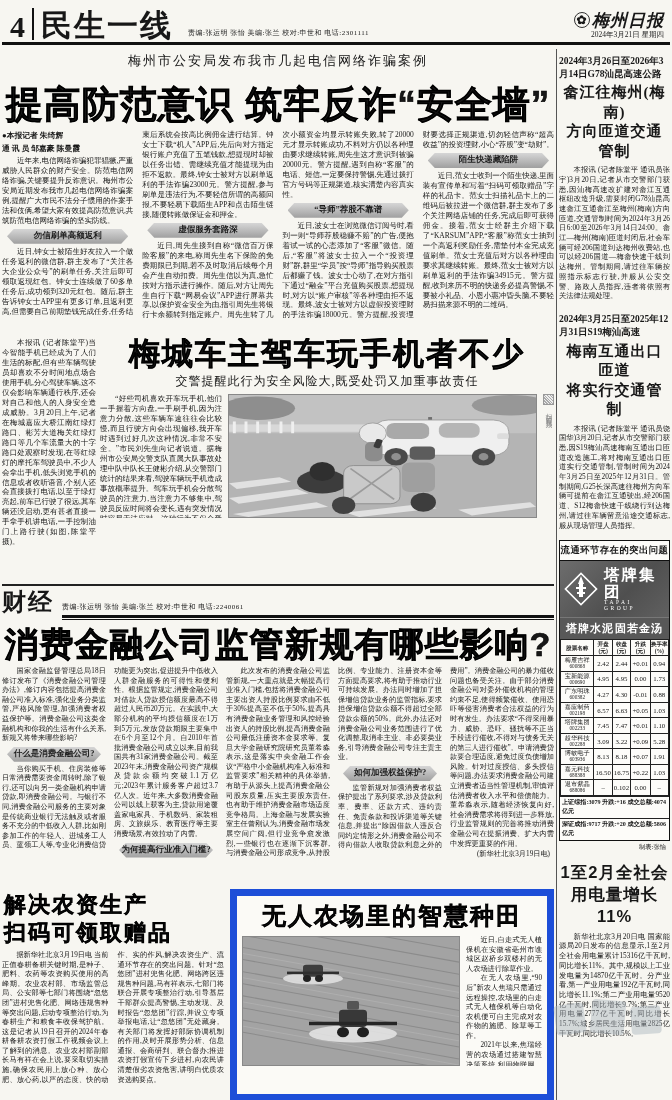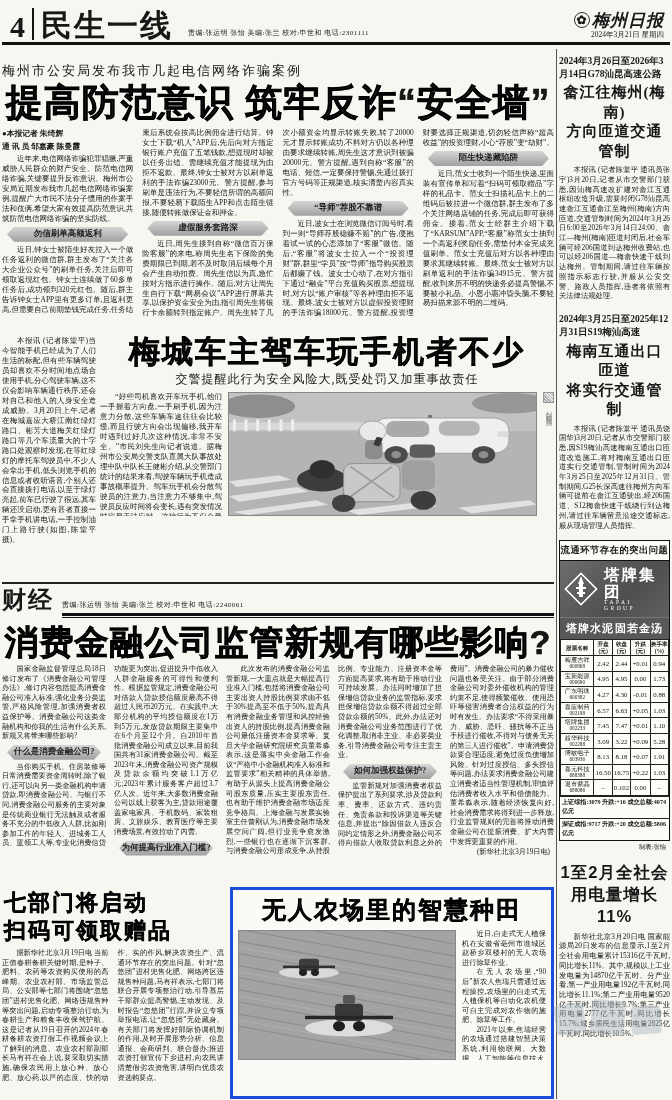--- a/index.html
+++ b/index.html
@@ -22,21 +22,21 @@
   .content{display:flex;margin:4px 2px 0 2px;}
   .main-col{width:552px;}
   .vrule{width:1px;background:#555;margin:0 2px;}
   .side-col{width:111px;position:relative;}
   
   p.body{margin:0;text-indent:2em;text-align:justify;font-size:7.5px;line-height:1.33;}
   .subhead{background:linear-gradient(#d6d6d6,#9f9f9f);color:#1d1d1d;font-weight:700;font-size:8.5px;
            text-align:center;padding:1.5px 0;margin:3px 5px;break-inside:avoid;
            clip-path:polygon(0 50%,7px 0,calc(100% - 7px) 0,100% 50%,calc(100% - 7px) 100%,7px 100%);}
   
-  .kicker{font-size:13px;letter-spacing:2px;margin-top:13px;}
+  .kicker{text-align:center;font-size:13px;letter-spacing:2px;margin-top:3px;}
   .fraud-headline{text-align:center;font-size:37px;font-weight:900;letter-spacing:1px;line-height:1.12;
                   font-family:"Liberation Sans","DejaVu Sans",sans-serif;-webkit-text-stroke:.6px #000;}
   .cols4{column-count:4;column-gap:9px;height:202px;overflow:hidden;margin-top:5px;}
   .byline{margin:0 0 2px 0;font-size:7.8px;font-weight:700;text-indent:0;}
   
   .phone{display:flex;margin-top:6px;height:240px;overflow:hidden;}
   .phone-colA{width:94px;flex:0 0 94px;margin-right:4px;}
   .phone-right{flex:1;}
   .phone-headline{text-align:center;font-size:31px;font-weight:900;letter-spacing:2px;
                   font-family:"Liberation Sans","DejaVu Sans",sans-serif;-webkit-text-stroke:.5px #000;line-height:1.05;}
@@ -60,21 +60,21 @@
   .cols5{column-count:5;column-gap:8px;height:214px;overflow:hidden;}
   .cols5 p.body{font-size:7.2px;}
   .fin-credit{display:block;text-align:right;font-size:7.2px;margin:0 4px 0 0;}
   
   .bottom-row{display:flex;gap:6px;margin-top:8px;height:212px;overflow:hidden;}
   .agri{width:222px;flex:0 0 222px;}
   .agri-headline{font-size:22px;font-weight:900;line-height:1.25;letter-spacing:2px;text-align:left;margin:2px 0 5px 2px;
                  font-family:"Liberation Sans","DejaVu Sans",sans-serif;-webkit-text-stroke:.4px #000;}
   .cols2{column-count:2;column-gap:9px;height:150px;overflow:hidden;}
   .cols2 p.body{font-size:7.2px;}
-  .farm-box{flex:1;border:3px solid #1d4ed8;padding:4px 5px;box-sizing:border-box;background:#fbfaf6;}
+  .farm-box{flex:1;border:7px solid #1d4ed8;padding:4px 5px;box-sizing:border-box;background:#fbfaf6;}
   .farm-headline{text-align:center;font-size:24px;font-weight:900;letter-spacing:2px;margin:1px 0 5px 0;
                  font-family:"Liberation Sans","DejaVu Sans",sans-serif;-webkit-text-stroke:.4px #000;}
   .farm-content{display:flex;gap:6px;height:130px;overflow:hidden;}
   .photo2{width:216px;flex:0 0 216px;border:1px solid #888;background:#a8a8a8;overflow:hidden;}
   .farm-text{flex:1;}
   .farm-text p.body{font-size:7.2px;}
   
   .notice{margin-top:6px;}
   .notice-date{font-size:9.5px;font-weight:700;line-height:1.4;text-align:left;}
   .notice-title{font-size:15px;font-weight:900;text-align:center;line-height:1.3;letter-spacing:1px;margin:2px 0 4px 0;}
@@ -120,21 +120,21 @@
     </div>
   </header>
   <div class="top-rule"></div>
 
   <div class="content">
 
     <div class="main-col">
 
       <section>
         <div class="kicker">梅州市公安局发布我市几起电信网络诈骗案例</div>
-        <h1 class="fraud-headline" style="margin:2px 0 0 0;">提高防范意识 筑牢反诈“安全墙”</h1>
+        <h1 class="fraud-headline" style="margin:14px 0 0 0;">提高防范意识 筑牢反诈“安全墙”</h1>
         <div class="cols4">
           <p class="byline">●本报记者 朱绮辉</p>
           <p class="byline">通 讯 员 邹嘉豪 陈曼霞</p>
           <p class="body">近年来,电信网络诈骗犯罪猖獗,严重威胁人民群众的财产安全。防范电信网络诈骗,关键要提升反诈意识。梅州市公安局近期发布我市几起电信网络诈骗案例,提醒广大市民不法分子惯用的作案手法和伎俩,希望大家有效提高防范意识,共筑防范电信网络诈骗的坚实防线。</p>
           <div class="subhead">勿信刷单高额返利</div>
           <p class="body">近日,钟女士被陌生好友拉入一个做任务返利的微信群,群主发布了“关注各大企业公众号”的刷单任务,关注后即可领取返现红包。钟女士连续做了60多单任务后,成功领到320元红包。随后,群主告诉钟女士APP里有更多订单,且返利更高,但需要自己前期垫钱完成任务,任务结束后系统会按高比例佣金进行结算。钟女士下载“机人”APP后,先后向对方指定银行账户充值了五笔钱款,想提现时却被以任务出错、需继续充值才能提现为由拒不返款。最终,钟女士被对方以刷单返利的手法诈骗23000元。警方提醒,参与刷单是违法行为,不要轻信所谓的高额回报,不要轻易下载陌生APP和点击陌生链接,随便转账做保证金和押金。</p>
           <div class="subhead">虚假服务套路深</div>
           <p class="body">近日,周先生接到自称“微信百万保险客服”的来电,称周先生名下保险的免费期限已到期,若不及时取消后续每个月会产生自动扣费。周先生信以为真,急忙按对方指示进行操作。随后,对方让周先生自行下载“网易会议”APP进行屏幕共享,以保护资金安全为由,指引周先生将银行卡余额转到指定账户。周先生转了几次小额资金均显示转账失败,转了20000元才显示转账成功,不料对方仍以各种理由要求继续转账,周先生这才意识到被骗20000元。警方提醒,遇到自称“客服”的电话、短信,一定要保持警惕,先通过拨打官方号码等正规渠道,核实清楚内容真实性。</p>
           <div class="subhead">“导师”荐股不靠谱</div>
           <p class="body">近日,波女士在浏览微信订阅号时,看到一则“导师荐股稳赚不赔”的广告,便抱着试一试的心态添加了“客服”微信。随后,“客服”将波女士拉入一个“投资理财”群,群里“学员”按“导师”指导购买股票后都赚了钱。波女士心动了,在对方指引下通过“融金”平台充值购买股票,想提现时,对方以“账户审核”等各种理由拒不返现。最终,波女士被对方以虚假投资理财的手法诈骗18000元。警方提醒,投资理财要选择正规渠道,切勿轻信声称“超高收益”的投资理财,小心“荐股”变“劫财”。</p>
@@ -233,21 +233,21 @@
           <p class="body">此次发布的消费金融公司监管新规,一大重点就是大幅提高行业准入门槛,包括将消费金融公司主要出资人持股比例要求由不低于30%提高至不低于50%,提高具有消费金融业务管理和风控经验出资人的持股比例,提高消费金融公司最低注册资本金要求等。复旦大学金融研究院研究员董希淼表示,这是落实中央金融工作会议“严格中小金融机构准入标准和监管要求”相关精神的具体举措,有助于从源头上提高消费金融公司股东质量,压实主要股东责任,也有助于维护消费金融市场适度竞争格局。上海金融与发展实验室主任曾刚认为,消费金融市场发展空间广阔,但行业竞争愈发激烈,一些银行也在逐渐下沉客群,与消费金融公司形成竞争,从持股比例、专业能力、注册资本金等方面提高要求,将有助于推动行业可持续发展。办法同时增加了担保增信贷款业务的监管指标,要求担保增信贷款余额不得超过全部贷款余额的50%。此外,办法还对消费金融公司业务范围进行了优化调整,取消非主业、非必要类业务,引导消费金融公司专注主责主业。</p>
           <div class="subhead">如何加强权益保护?</div>
           <p class="body">监管新规对加强消费者权益保护提出了系列要求,涉及贷款利率、费率、还款方式、违约责任、免责条款和投诉渠道等关键信息,并提出“除因借款人违反合同约定情形之外,消费金融公司不得向借款人收取贷款利息之外的费用”。消费金融公司的暴力催收问题也备受关注。由于部分消费金融公司对委外催收机构的管理约束不足,使得频繁催收、使用恐吓等侵害消费者合法权益的行为时有发生。办法要求“不得采用暴力、威胁、恐吓、骚扰等不正当手段进行催收,不得对与债务无关的第三人进行催收”。申请消费贷款要合理适度,避免过度负债增加风险。针对过度授信、多头授信等问题,办法要求消费金融公司建立消费者适当性管理机制,审慎评估消费者收入水平和偿债能力。董希淼表示,随着经济恢复向好,社会消费需求将得到进一步释放,行业监管规则的完善将推动消费金融公司在提振消费、扩大内需中发挥更重要的作用。</p>
           <span class="fin-credit">(新华社北京3月19日电)</span>
         </div>
       </section>
 
       <div class="bottom-row">
         <section class="agri">
           <div class="agri-headline">
-            <div>七部门将启动</div>
+            <div>解决农资生产</div>
             <div>扫码可领取赠品</div>
           </div>
           <div class="cols2">
             <p class="body">据新华社北京3月19日电 当前正值春耕备耕关键时期,是种子、肥料、农药等农资购买使用的高峰期。农业农村部、市场监管总局、公安部等七部门将围绕“忽悠团”进村兜售化肥、网络违规售种等突出问题,启动专项整治行动,为春耕生产和粮食丰收保驾护航。这是记者从19日召开的2024年春耕备耕农资打假工作视频会议上了解到的消息。农业农村部副部长马有祥在会上说,要采取切实措施,确保农民用上放心种、放心肥、放心药,以严的态度、快的动作、实的作风,解决农资生产、流通环节存在的突出问题。针对“忽悠团”进村兜售化肥、网络跨区违规售种问题,马有祥表示,七部门将联合开展专项整治行动,引导基层干部群众提高警惕,主动发现、及时报告“忽悠团”行踪,并设立专项举报电话,让“忽悠团”无处藏身。有关部门将发挥好部际协调机制的作用,及时开展形势分析、信息通报、会商研判、联合督办;推进农资打假宣传下乡进村,向农民讲清楚假劣农资危害,讲明白优质农资选购要点。</p>
           </div>
         </section>
 
         <section class="farm-box">
           <h3 class="farm-headline" style="margin:0 0 4px 0;">无人农场里的智慧种田</h3>
           <div class="farm-content">

